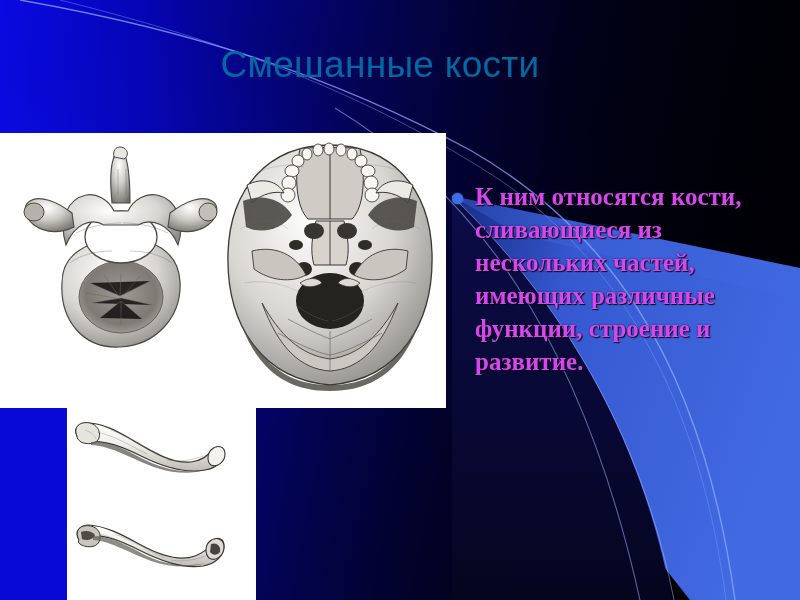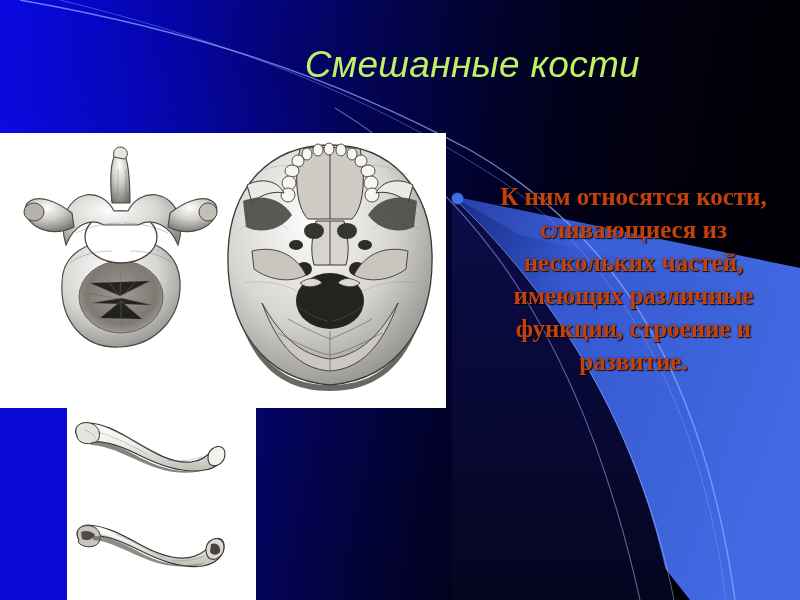--- a/index.html
+++ b/index.html
@@ -38,46 +38,44 @@
   
   .wedge-main{
     position:absolute;left:0;top:0;width:800px;height:600px;
   }
   
   .arcs{position:absolute;left:0;top:0;width:800px;height:600px;}
 
   
   .title{
     position:absolute;left:120px;top:44px;width:520px;
-    text-align:right;
+    text-align:center;
     font-size:37px;font-weight:400;letter-spacing:.3px;
-    color:#bef264;
+    color:#0369a1;
     font-family:"Liberation Sans", sans-serif;
     white-space:nowrap;
-    font-style:italic;
   }
   
   .body-block{
     position:absolute;left:452px;top:180px;width:340px;
     display:flex;align-items:flex-start;
   }
   .bullet{
     flex:0 0 auto;
     width:11px;height:11px;border-radius:50%;
     background:#3f6fe8;
     margin-top:13px;margin-right:12px;
     box-shadow:0 0 2px rgba(120,160,255,.7);
   }
   .body-text{
     flex:1 1 auto;
-    color:#c2410c;
+    color:#d946ef;
     font-family:"Liberation Serif", serif;
     font-size:25px;line-height:33px;font-weight:700;
     text-shadow:1px 1px 1px rgba(0,0,0,.85), 0 0 2px rgba(0,0,0,.6);
-    text-align:center;
   }
   
   .panel{
     position:absolute;background:#ffffff;overflow:hidden;
   }
   #panel-top{ left:0px;  top:133px; width:446px; height:275px; }
   #panel-bottom{ left:67px; top:408px; width:189px; height:192px; }
 
   .blue-block{
     position:absolute;left:0px;top:408px;width:67px;height:192px;

